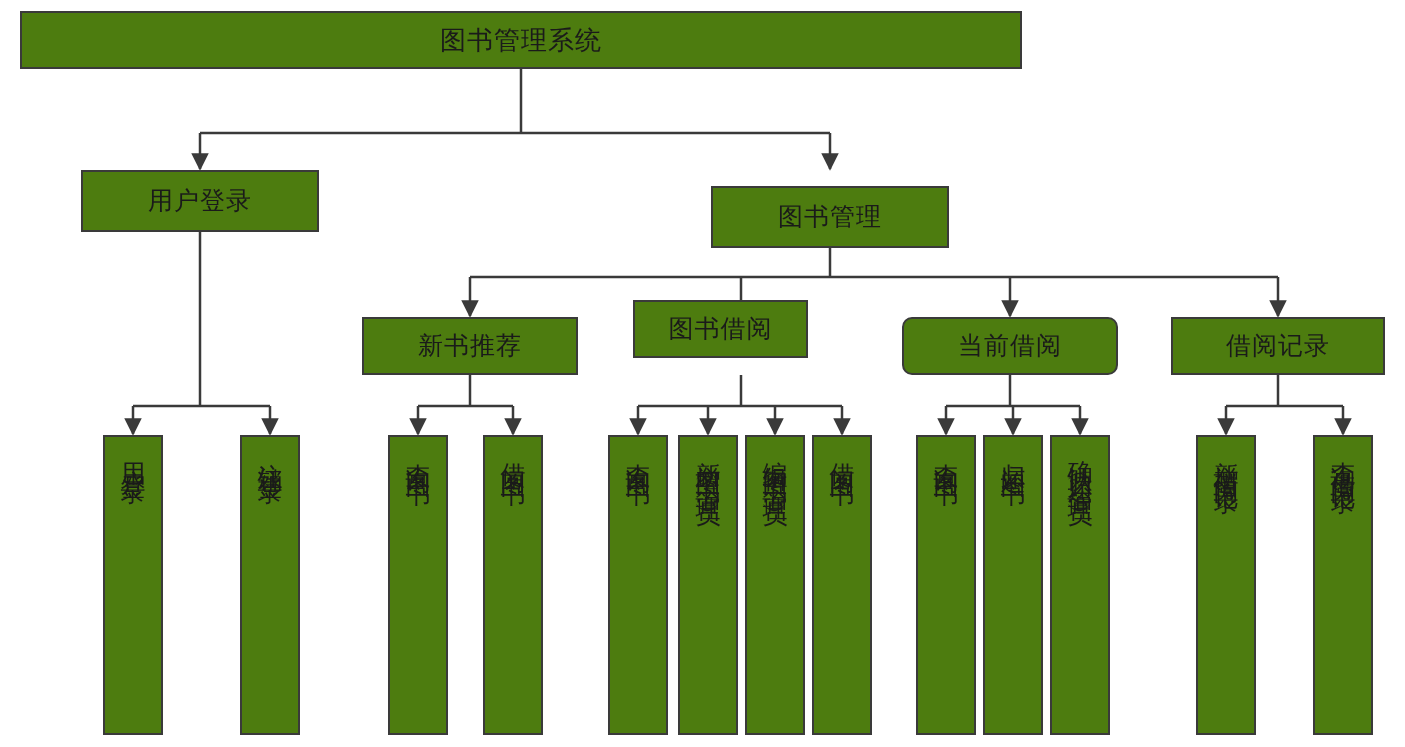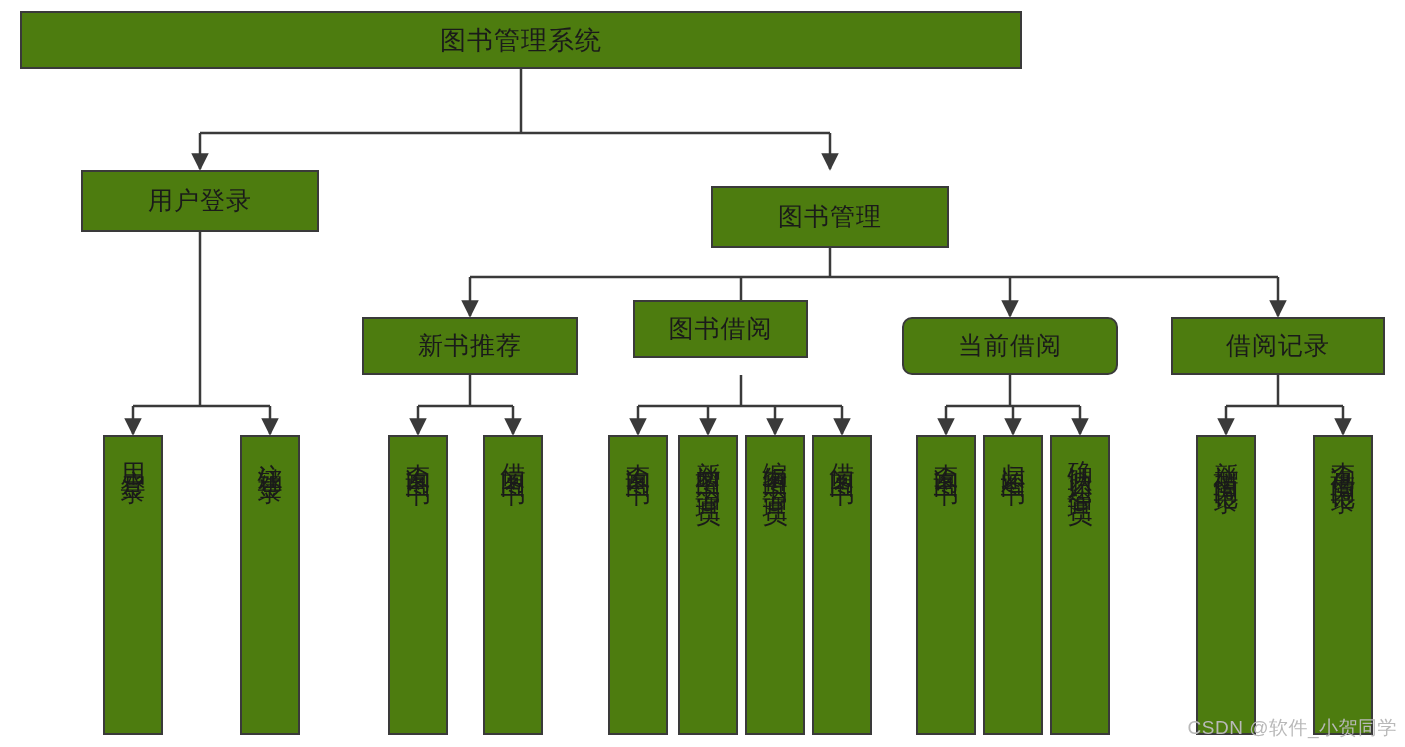--- a/index.html
+++ b/index.html
@@ -166,14 +166,13 @@
       <div class="node v tall" style="left: 1050px; top: 435px; width: 60px; height: 300px;">
         <span class="label">确认归还（管理员）</span>
       </div>
       <div class="node v tall" style="left: 1196px; top: 435px; width: 60px; height: 300px;">
         <span class="label">新增借阅记录</span>
       </div>
       <div class="node v tall" style="left: 1313px; top: 435px; width: 60px; height: 300px;">
         <span class="label">查询借阅记录</span>
       </div>
     </div>
-  <div class="watermark">CSDN @软件_小贺同学</div>
 </div>
 
 </body></html>

